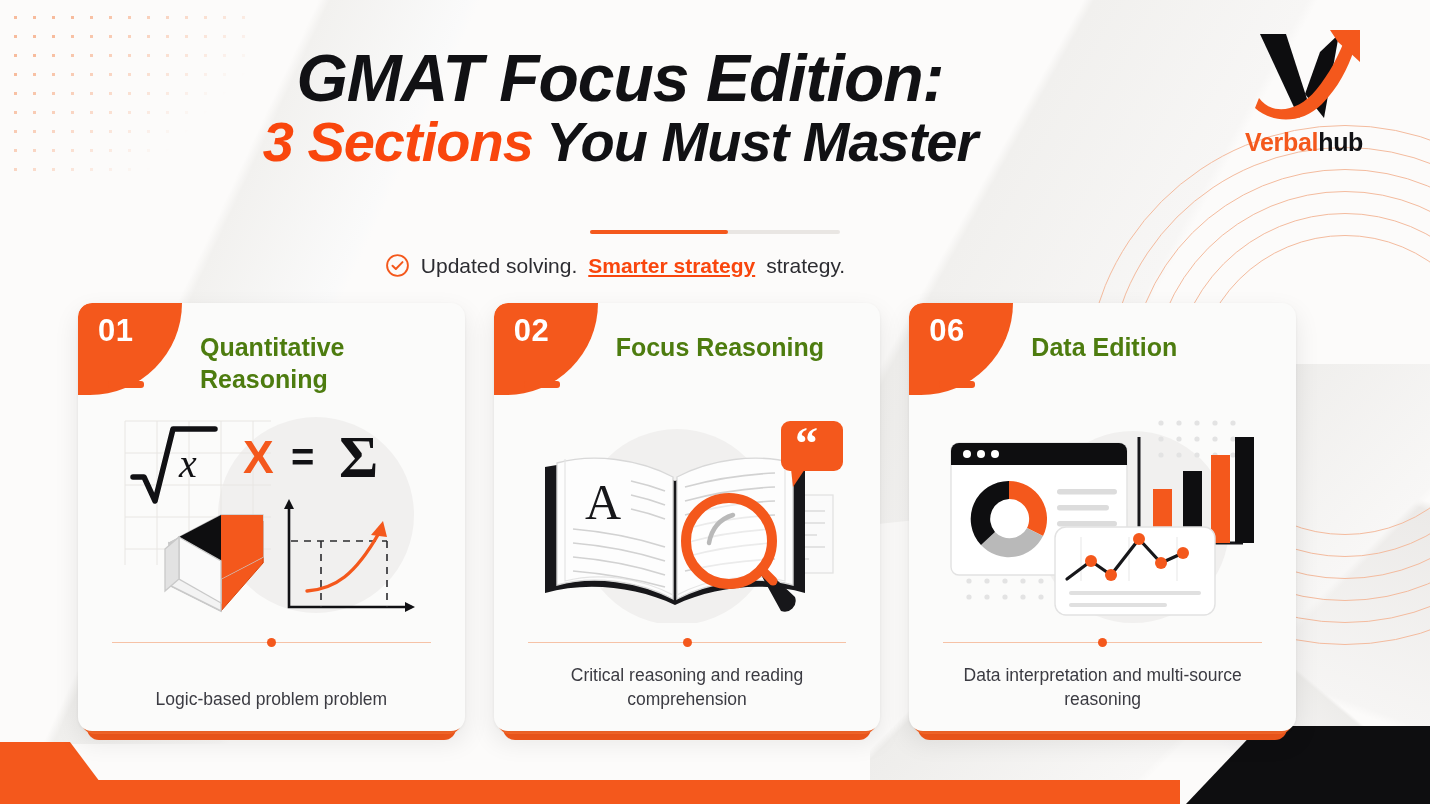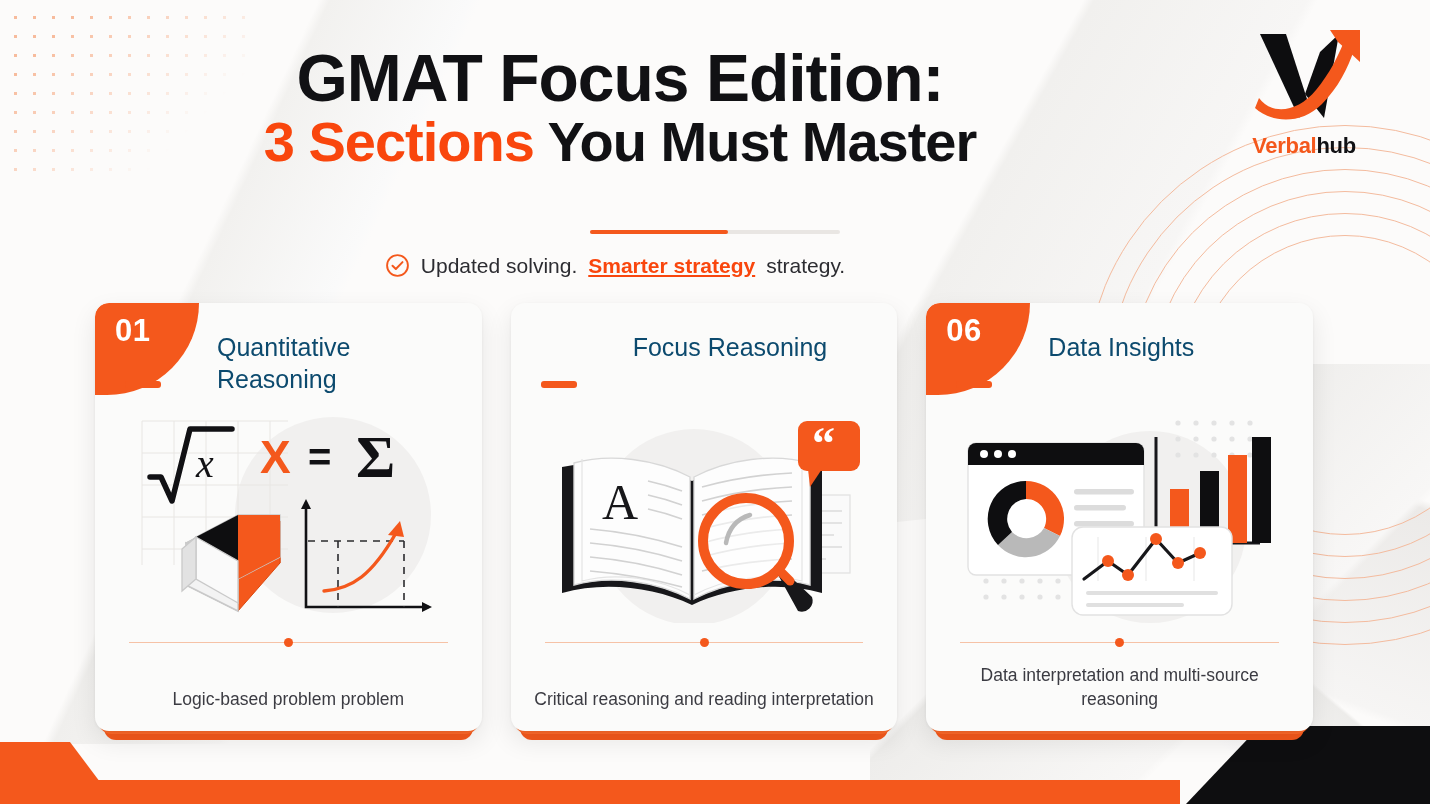--- a/index.html
+++ b/index.html
@@ -40,62 +40,62 @@
   .bottom-band { position:absolute; left:0; bottom:0; width:1180px; height:62px;
     background:#f4581c; clip-path:polygon(0 0, 60px 0, 90px 38px, 1180px 38px, 1180px 62px, 0 62px); }
   .bottom-band-2 { position:absolute; left:0; bottom:0; width:1180px; height:62px;
     background:#f4581c; clip-path:polygon(0 0, 70px 0, 100px 40px, 1160px 40px, 1160px 62px, 0 62px); }
   .black-corner { position:absolute; right:0; bottom:0; width:330px; height:78px;
     background:#0e0e10; clip-path:polygon(86px 78px, 160px 0, 330px 0, 330px 78px); }
   .grey-diag { position:absolute; right:0; bottom:40px; width:300px; height:200px;
     background:linear-gradient(220deg, rgba(255,255,255,0) 48%, #edecea 49%, #fbfafa 78%, rgba(255,255,255,0) 79%); }
 
   
-  .header { position:absolute; top:44px; left:0; width:1240px; text-align:center; z-index:5; }
+  .header { position:absolute; top:44px; left:0; width:1240px; text-align:center; z-index:5;font-style:italic; }
   .title-line { font-weight:700; letter-spacing:-1px; color:#111114; line-height:1.04; }
   .l1 { font-size:66px; }
   .l2 { font-size:56px; }
   .orange { color:#f9460d; }
 
   .accent-bar { position:absolute; top:230px; left:590px; width:250px; height:4px;
                 background:#e9e6e3; border-radius:3px; z-index:5; }
   .accent-bar i { display:block; width:55%; height:100%; background:#f4581c; border-radius:3px; }
 
   .subtitle { position:absolute; top:253px; left:0; width:1230px; z-index:5;
               display:flex; align-items:center; justify-content:center; gap:11px;
               font-size:21px; color:#2c2c31; }
   .check { width:25px; height:25px; flex:0 0 25px; }
 
   
   .logo { position:absolute; top:28px; right:46px; width:160px; z-index:6; text-align:center; }
   .logo-mark { width:125px; height:96px; margin:0 auto; }
-  .logo-text { margin-top:5px; font-size:22px; font-weight:700; letter-spacing:-.3px; }
+  .logo-text { font-size:25px; font-weight:700; letter-spacing:-.3px; }
   .logo-text .v { color:#f4581c; }
   .logo-text .h { color:#111114; }
 
   
-  .cards { position:absolute; top:303px; left:95px; width:1218px; display:flex; gap:29px; z-index:4; }
+  .cards { position:absolute; top:303px; left:78px; width:1218px; display:flex; gap:29px; z-index:4; }
   .card-wrap { position:relative; width:387px; }
   .card-base { position:absolute; left:9px; right:9px; bottom:-9px; height:20px;
                background:#f4581c; border-radius:0 0 12px 12px; }
   .card-base2 { position:absolute; left:3px; right:3px; bottom:-3px; height:16px;
                background:#ff6a2b; border-radius:0 0 14px 14px; }
   .card { position:relative; height:428px; background:#fbfbfa; border-radius:14px;
           box-shadow:0 10px 26px rgba(25,20,15,.09), 0 1px 3px rgba(0,0,0,.06);
           overflow:hidden; }
 
   .badge { position:absolute; top:0; left:0; width:104px; height:92px;
            background:#f4581c; border-radius:14px 0 92px 0;
            color:#fff; font-size:31px; font-weight:700; letter-spacing:.5px;
            padding:10px 0 0 20px; }
   .badge-dash { position:absolute; top:78px; left:30px; width:36px; height:7px;
                 background:#f4581c; border-radius:3px; }
 
   .card-title { position:absolute; top:28px; left:122px; right:16px;
-                font-size:25px; font-weight:400; color:#0c4a6e; line-height:1.28; }
+                font-size:25px; font-weight:700; color:#4d7c0f; line-height:1.28; }
 
   .illus { position:absolute; top:112px; left:0; right:0; height:212px; }
   .illus svg { display:block; margin:0 auto; }
 
   .divider { position:absolute; bottom:84px; left:34px; right:34px; height:9px; }
   .divider .ln { position:absolute; top:4px; left:0; right:0; height:1.3px; background:#f6c2a6; }
   .divider .dot { position:absolute; top:0; left:50%; margin-left:-4.5px;
                   width:9px; height:9px; border-radius:50%; background:#f4581c; }
 
   .caption { position:absolute; bottom:20px; left:20px; right:20px; text-align:center;
@@ -221,20 +221,21 @@
             <div class="dot"></div>
         </div>
         <div class="caption">Logic-based problem problem</div>
       </div>
     </div>
 
     <div class="card-wrap">
       <div class="card-base"></div>
       <div class="card-base2"></div>
       <div class="card">
+        <div class="badge">02</div>
         <div class="badge-dash"></div>
         <div class="card-title">Focus Reasoning</div>
 
         <div class="illus">
           <svg width="320" height="208" viewBox="0 0 320 208">
             <circle cx="150" cy="112" r="98" fill="#f1f0ef"></circle>
 
             <rect x="236" y="80" width="70" height="78" fill="#fafafa" stroke="#e2e2e2" stroke-width="1.3"></rect>
             <g stroke="#dcdcdc" stroke-width="1.6">
               <path d="M244 96 H298 M244 108 H298 M244 120 H290 M244 132 H298 M244 144 H282"></path>
@@ -277,31 +278,31 @@
             <rect x="254" y="6" width="62" height="50" rx="9" fill="#f4581c"></rect>
             <path d="M264 54 L278 54 L266 72 Z" fill="#f4581c"></path>
             <text x="268" y="44" font-family="'Liberation Serif',serif" font-weight="bold" font-size="46" fill="#ffffff">“</text>
           </svg>
         </div>
 
         <div class="divider">
           <div class="ln"></div>
             <div class="dot"></div>
         </div>
-        <div class="caption">Critical reasoning and reading interpretation</div>
+        <div class="caption">Critical reasoning and reading comprehension</div>
       </div>
     </div>
 
     <div class="card-wrap">
       <div class="card-base"></div>
       <div class="card-base2"></div>
       <div class="card">
         <div class="badge">06</div>
         <div class="badge-dash"></div>
-        <div class="card-title">Data Insights</div>
+        <div class="card-title">Data Edition</div>
 
         <div class="illus">
           <svg width="320" height="208" viewBox="0 0 320 208">
             <circle cx="190" cy="112" r="96" fill="#f1f0ef"></circle>
 
             <g fill="#e3e3e3">
               <g>
                 <circle cx="218" cy="8" r="2.6"></circle>
                   <circle cx="236" cy="8" r="2.6"></circle>
                   <circle cx="254" cy="8" r="2.6"></circle>

